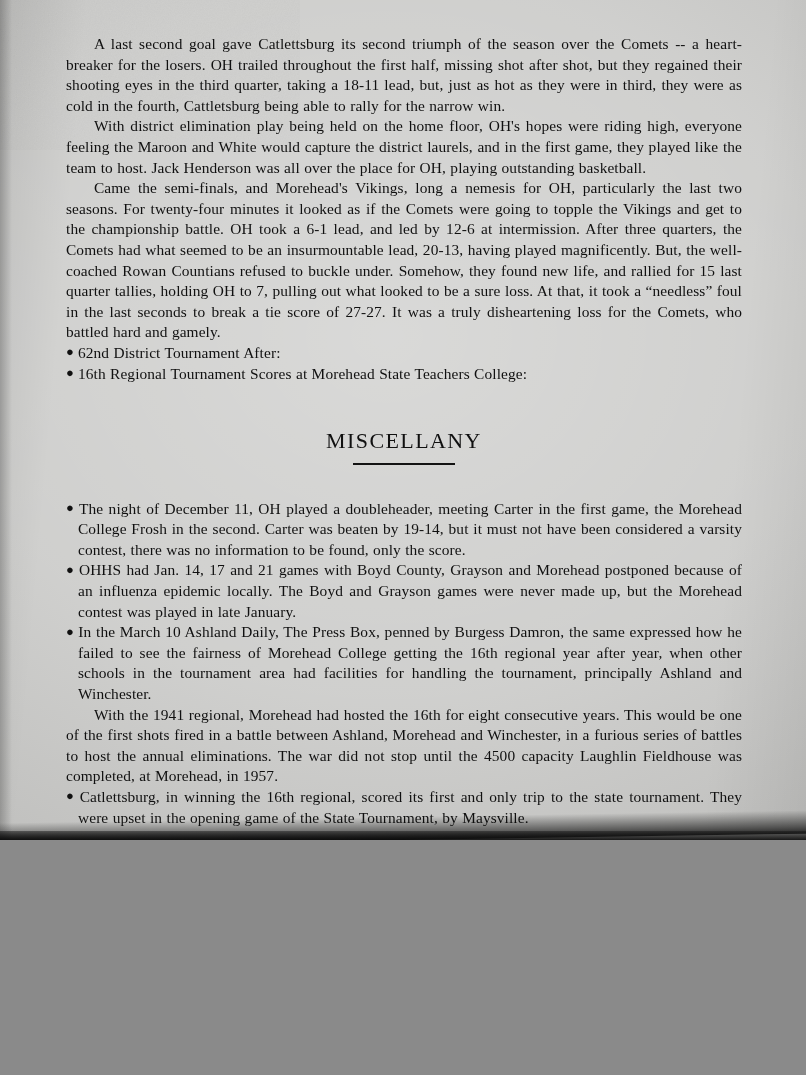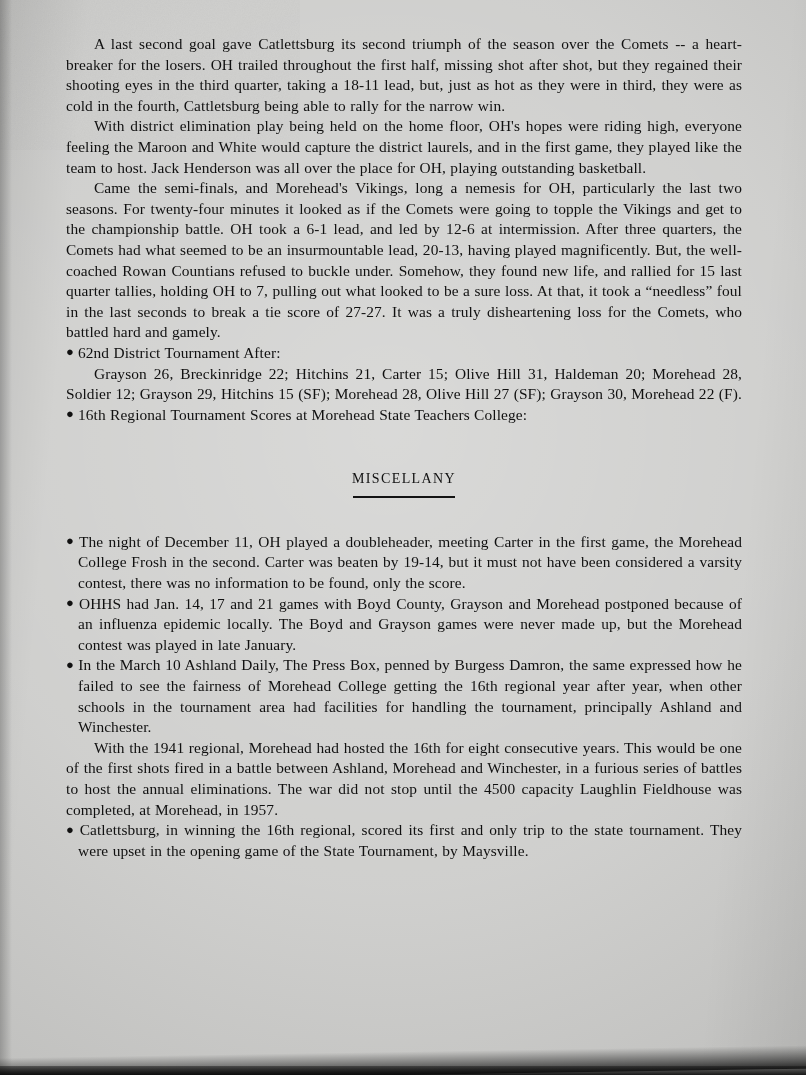--- a/index.html
+++ b/index.html
@@ -4,21 +4,21 @@
 <title>Scanned Book Page 209</title>
 <style>
   html, body {
     margin: 0;
     padding: 0;
     background: #8a8a8a;
   }
   #page {
     position: relative;
     width: 806px;
-    height: 1075px;
+    height: 840px;
     overflow: hidden;
     background: #c9c9c7;
     font-family: "Liberation Serif", "DejaVu Serif", serif;
     color: #101010;
     
     background-image:
       radial-gradient(ellipse 120% 95% at 48% 40%, rgba(255,255,255,0.30) 0%, rgba(255,255,255,0.12) 45%, rgba(0,0,0,0.05) 78%, rgba(0,0,0,0.14) 100%),
       linear-gradient(95deg, rgba(0,0,0,0.10) 0%, rgba(0,0,0,0.00) 10%, rgba(0,0,0,0.00) 88%, rgba(0,0,0,0.07) 100%);
   }
   
@@ -85,21 +85,21 @@
     padding-right: 4px;
   }
   p.last-line-left { text-align-last: left; }
 
   .section-head-wrap {
     margin-top: 44px;
     margin-bottom: 34px;
     text-align: center;
   }
   .section-head {
-    font-size: 14px;
+    font-size: 22px;
     letter-spacing: 1.4px;
     display: inline-block;
   }
   .section-rule {
     width: 102px;
     height: 1.6px;
     background: #131313;
     margin: 9px auto 0 auto;
   }
 </style>
@@ -124,21 +124,20 @@
     <p class="para indent">A last second goal gave Catlettsburg its second triumph of the season over the Comets -- a heart-breaker for the losers.   OH trailed throughout the first half, missing shot after shot, but they regained their shooting eyes in the third quarter, taking a 18-11 lead, but, just as hot as they were in third, they were as cold in the fourth, Cattletsburg being able to rally for the narrow win.</p>
 
 
     <p class="para indent">With district elimination play being held on the home floor, OH's hopes were riding high, everyone feeling the Maroon and White would capture the district laurels, and in the first game, they played like the team to host.   Jack Henderson was all over the place for OH, playing outstanding basketball.</p>
 
 
     <p class="para indent">Came the semi-finals, and Morehead's Vikings, long a nemesis for OH, particularly the last two seasons.   For twenty-four minutes it looked as if the Comets were going to topple the Vikings and get to the championship battle.   OH took a 6-1 lead, and led by 12-6 at intermission.   After three quarters, the Comets had what seemed to be an insurmountable lead, 20-13, having played magnificently.   But, the well-coached Rowan Countians refused to buckle under.   Somehow, they found new life, and rallied for 15 last quarter tallies, holding OH to 7, pulling out what looked to be a sure loss.   At that, it took a “needless” foul in the last seconds to break a tie score of 27-27.   It was a truly disheartening loss for the Comets, who battled hard and gamely.</p>
 
     <p class="para bullet last-line-left"><span class="bullet-dot">●</span><span>62nd District Tournament After:</span></p>
 
-    <p class="para indent last-line-left">Grayson 26, Breckinridge 22; Hitchins 21, Carter 15; Olive Hill 31, Haldeman 20; Morehead 28, Soldier 12; Grayson 29, Hitchins 15 (SF); Morehead 28, Olive Hill 27 (SF); Grayson 30, Morehead 22 (F).</p>
 
     <p class="para bullet last-line-left"><span class="bullet-dot">●</span><span>16th Regional Tournament Scores at Morehead State Teachers College:</span></p>
 
 
     <div class="section-head-wrap">
       <div class="section-head">MISCELLANY</div>
       <div class="section-rule"></div>
     </div>
 
 

